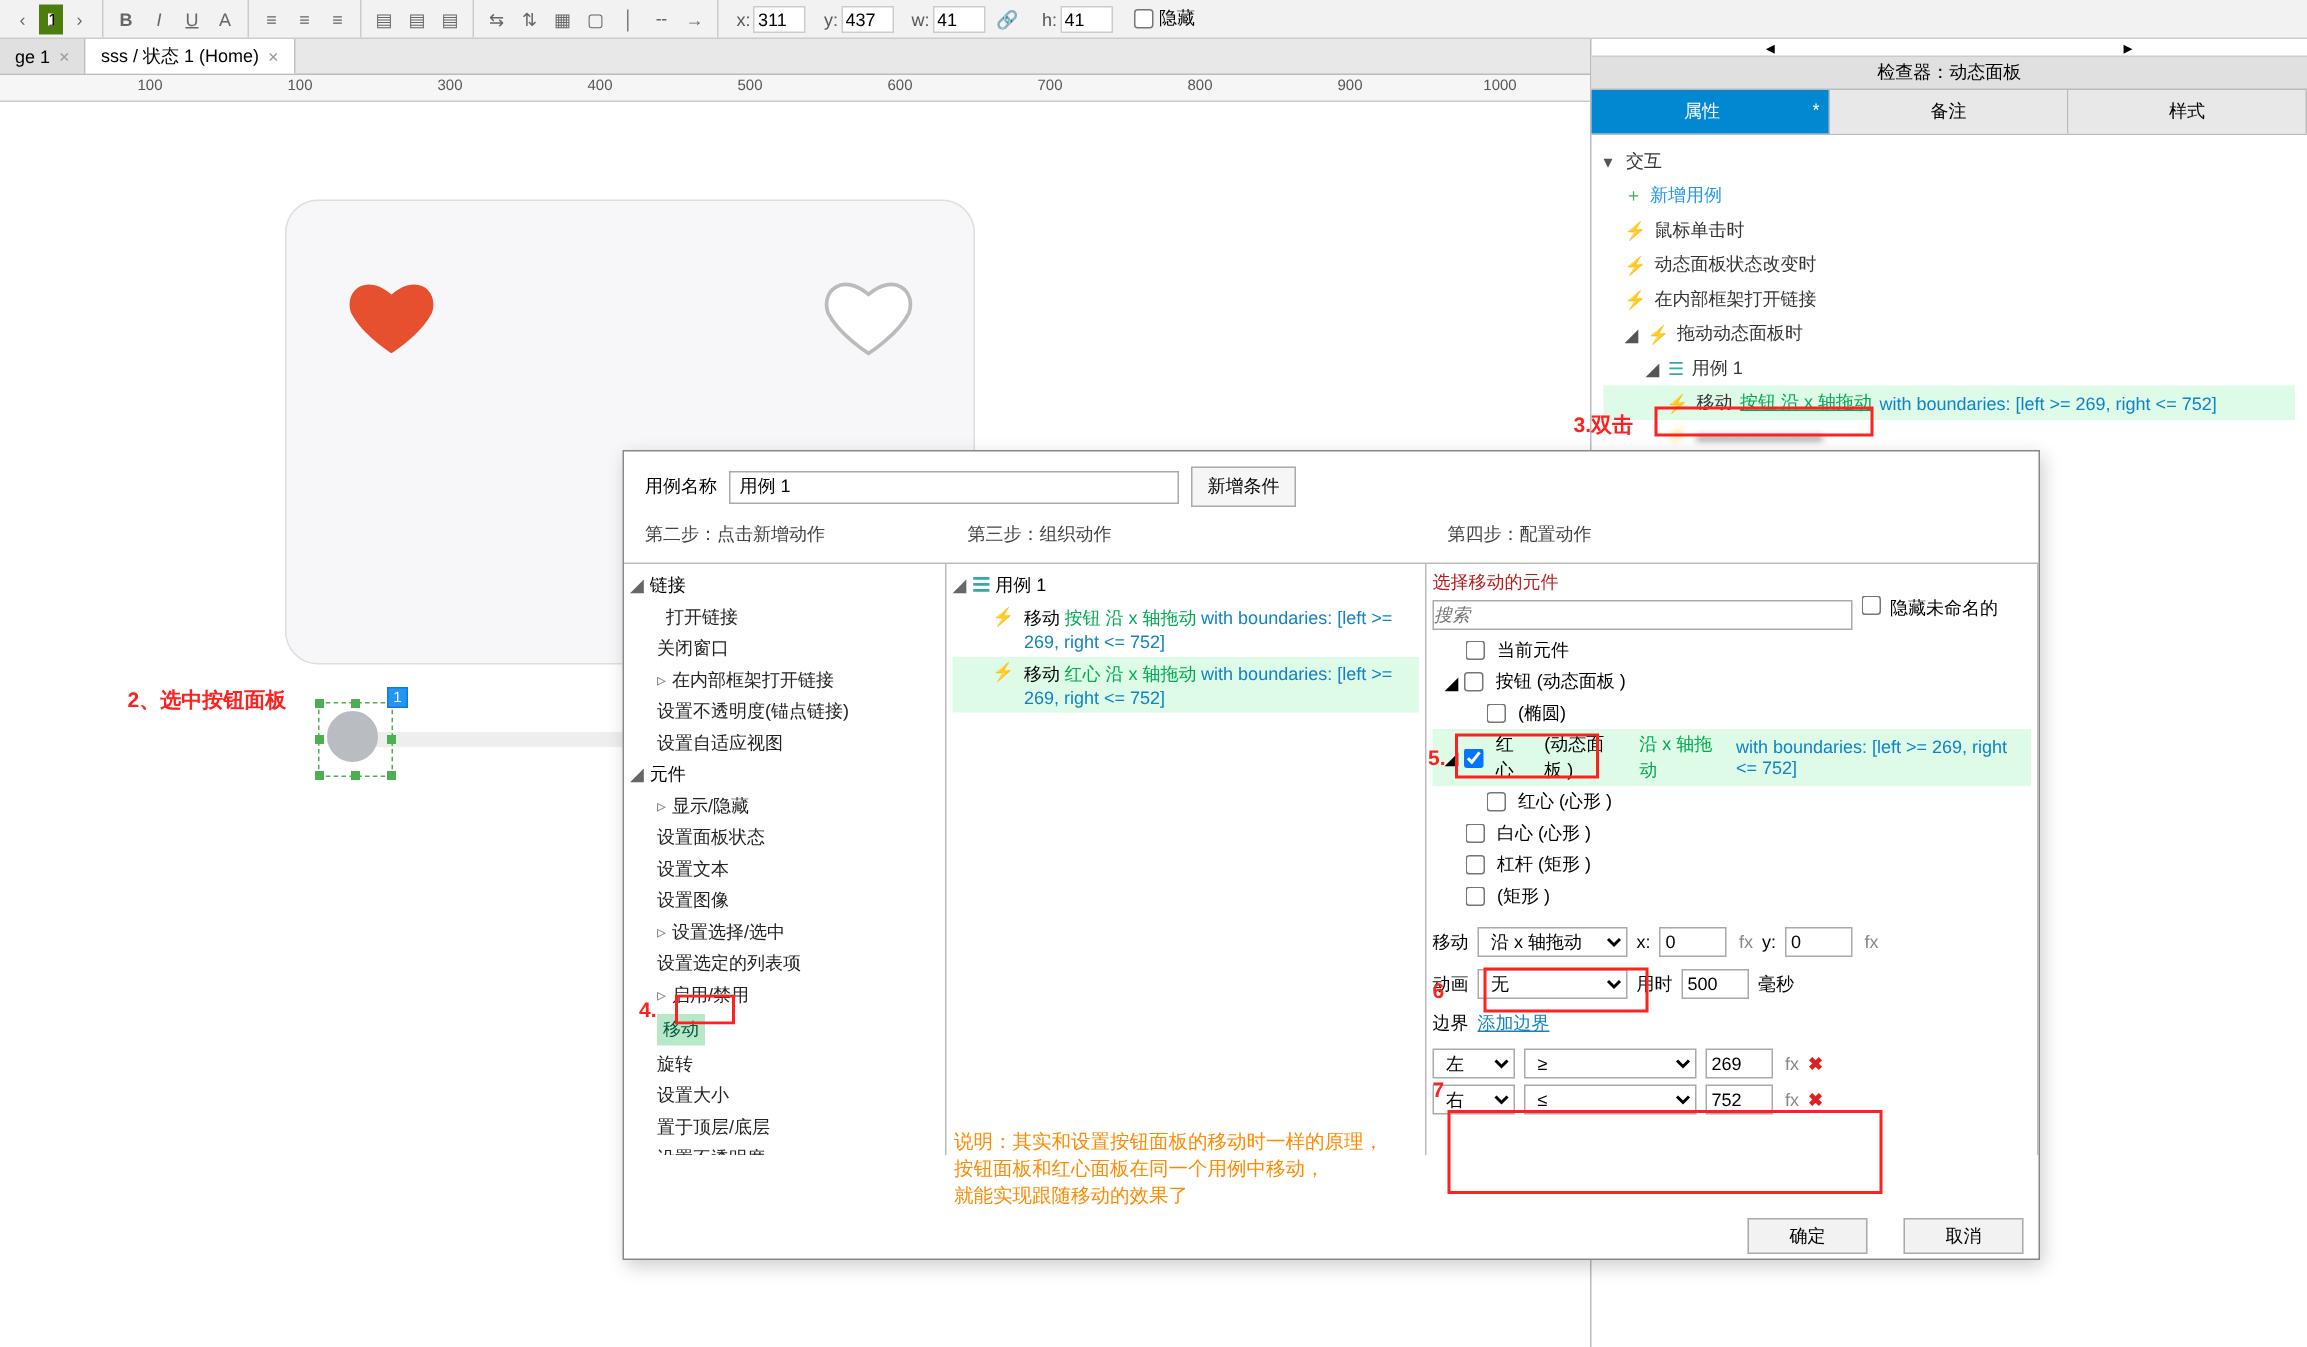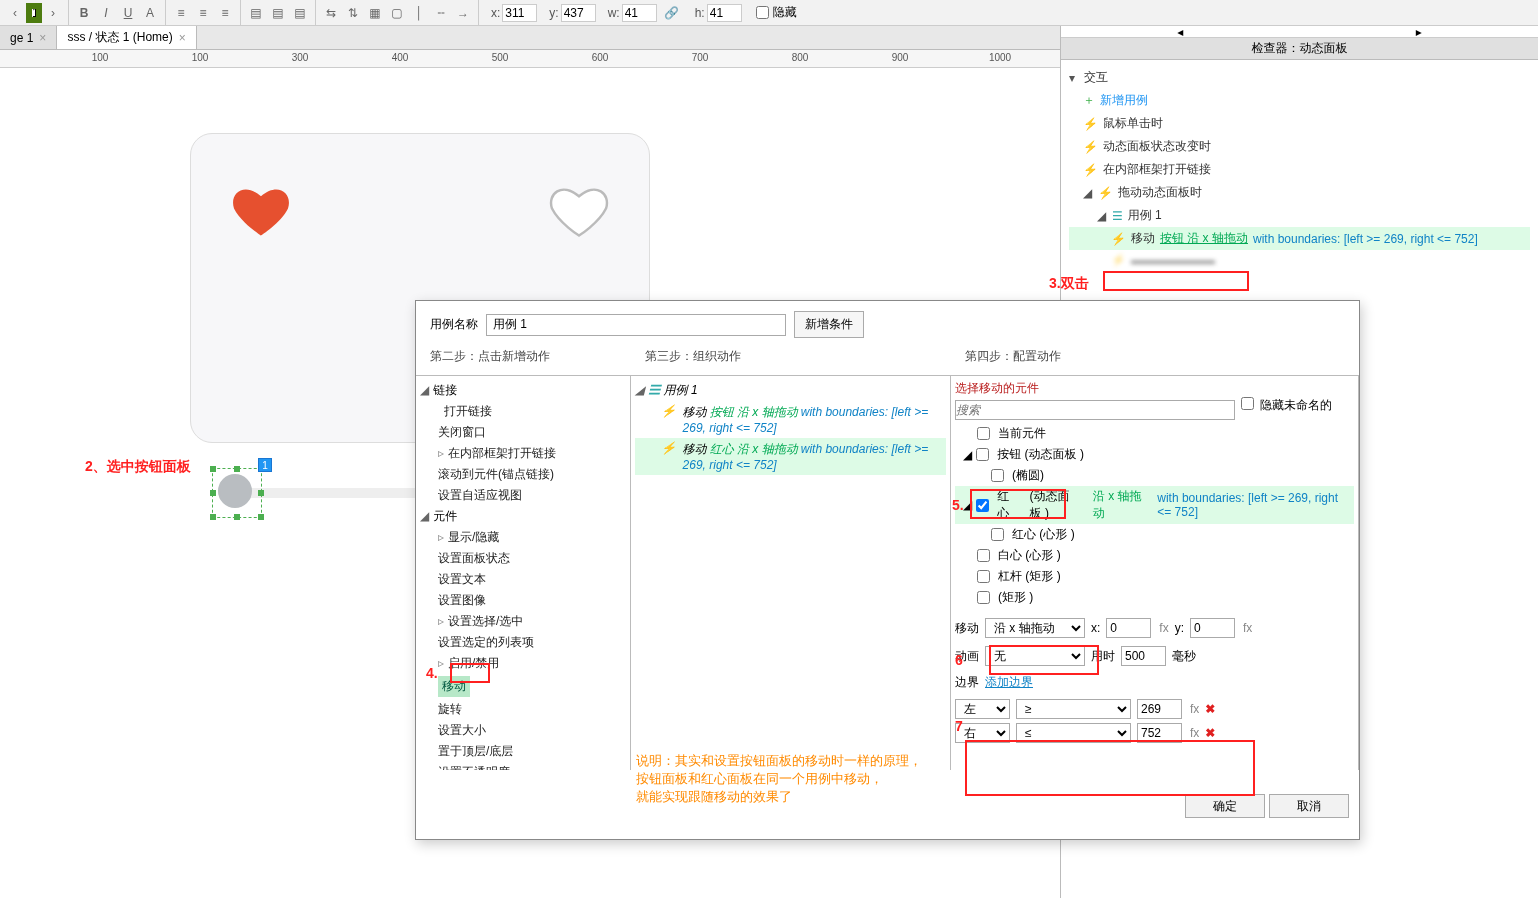--- a/index.html
+++ b/index.html
@@ -66,21 +66,21 @@
 .dlg-title .x { margin-left: auto; border: 1px solid #aaa; border-radius: 3px; padding: 0 10px; }
 .dlg-row1 { display: flex; align-items: center; gap: 8px; padding: 10px 14px; }
 .dlg-input { width: 300px; height: 22px; border: 1px solid #aaa; padding: 0 6px; }
 .dlg-btn { border: 1px solid #aaa; background: #f6f6f6; padding: 4px 10px; cursor: pointer; }
 .steps-row { display: flex; padding: 0 14px 6px; gap: 0; }
 .step-col { flex: 1; }
 .step-col .hdr { color: #444; padding-bottom: 4px; }
 .panes { display: flex; border-top: 1px solid #bbb; height: 395px; }
 .pane { border-right: 1px solid #bbb; overflow: auto; padding: 4px; }
 .pane-a { width: 215px; }
-.pane-b { width: 320px; font-style: italic; }
+.pane-b { width: 320px; }
 .pane-c { flex: 1; }
 .leaf { padding: 2px 0 2px 18px; color: #222; }
 .node { padding: 2px 0; }
 .node .arrow { color: #666; margin-right: 4px; }
 .selected-action { background: #b7e8c8; color: #00563e; padding: 2px 4px; display: inline-block; }
 .blue-txt { color: #1083c6; }
 .green-txt { color: #02a954; }
 
 .p3-row { background: #ddfbe6; display: flex; align-items: flex-start; gap: 6px; padding: 3px 4px; }
 .p3-row.alt { background: transparent; }
@@ -97,21 +97,21 @@
 
 .move-cfg { margin-top: 6px; }
 .move-cfg .line { display: flex; align-items: center; gap: 6px; padding: 4px 0; }
 .sel { border: 1px solid #aaa; height: 20px; padding: 0 4px; background: #fff; }
 .num-input { width: 45px; height: 20px; border: 1px solid #aaa; padding: 0 3px; }
 .fx { color: #888; margin-left: 2px; }
 .red-x { color: #e02020; font-weight: bold; cursor: pointer; }
 .bound-grid { display: flex; flex-direction: column; gap: 4px; padding: 4px 0; }
 .bound-row { display: flex; align-items: center; gap: 6px; }
 
-.dlg-footer { position: absolute; bottom: 21px; right: 10px; display: flex; gap: 4px; }
+.dlg-footer { position: absolute; bottom: 3px; right: 10px; display: flex; gap: 24px; }
 .dlg-footer button { width: 80px; height: 24px; border: 1px solid #aaa; background: #f2f2f2; }
 </style>
 </head>
 <body>
 
 <div class="top-toolbar">
   <div class="tool-group">
     <span class="tool-btn">‹</span>
     <input class="font-size-input" value="13" style="">
     <span class="tool-btn">›</span>
@@ -213,20 +213,25 @@
 
   <div class="anno" style="left:85px;top:390px">2、选中按钮面板</div>
 </div>
 
 <div class="inspector">
   <div style="height:12px;border-bottom:1px solid #ccc;display:flex;justify-content:space-around;align-items:center">
     <span>◂</span>
     <span>▸</span>
   </div>
   <div class="insp-titlebar">检查器：动态面板</div>
+  <div class="insp-tabs">
+    <div class="insp-tab active"><span>属性</span><span style="float:right;margin-right:6px">*</span></div>
+    <div class="insp-tab">备注</div>
+    <div class="insp-tab">样式</div>
+  </div>
   <div class="insp-body">
     <div class="tree-row">
         <span class="chev">▾</span>
         <span>交互</span>
       </div>
     <div class="tree-row tree-indent-1">
         <span style="color:#3aaf47">＋</span>
         <span class="add-btn">新增用例</span>
       </div>
     <div class="tree-row tree-indent-1">
@@ -285,21 +290,21 @@
       </div>
   </div>
 
   <div class="panes">
 
     <div class="pane pane-a">
       <div class="node"><span class="arrow">◢</span><span>链接</span></div>
       <div class="leaf" style="padding-left:24px">打开链接</div>
       <div class="leaf">关闭窗口</div>
       <div class="leaf"><span style="color:#888;margin-right:4px">▹</span><span>在内部框架打开链接</span></div>
-      <div class="leaf">滚动到元件(锚点链接)</div>
+      <div class="leaf">设置不透明度(锚点链接)</div>
       <div class="leaf">设置自适应视图</div>
       <div class="node"><span class="arrow">◢</span><span>元件</span></div>
       <div class="leaf"><span style="color:#888;margin-right:4px">▹</span><span>显示/隐藏</span></div>
       <div class="leaf">设置面板状态</div>
       <div class="leaf">设置文本</div>
       <div class="leaf">设置图像</div>
       <div class="leaf"><span style="color:#888;margin-right:4px">▹</span><span>设置选择/选中</span></div>
       <div class="leaf">设置选定的列表项</div>
       <div class="leaf"><span style="color:#888;margin-right:4px">▹</span><span>启用/禁用</span></div>
       <div class="leaf"><span class="selected-action">移动</span></div>

